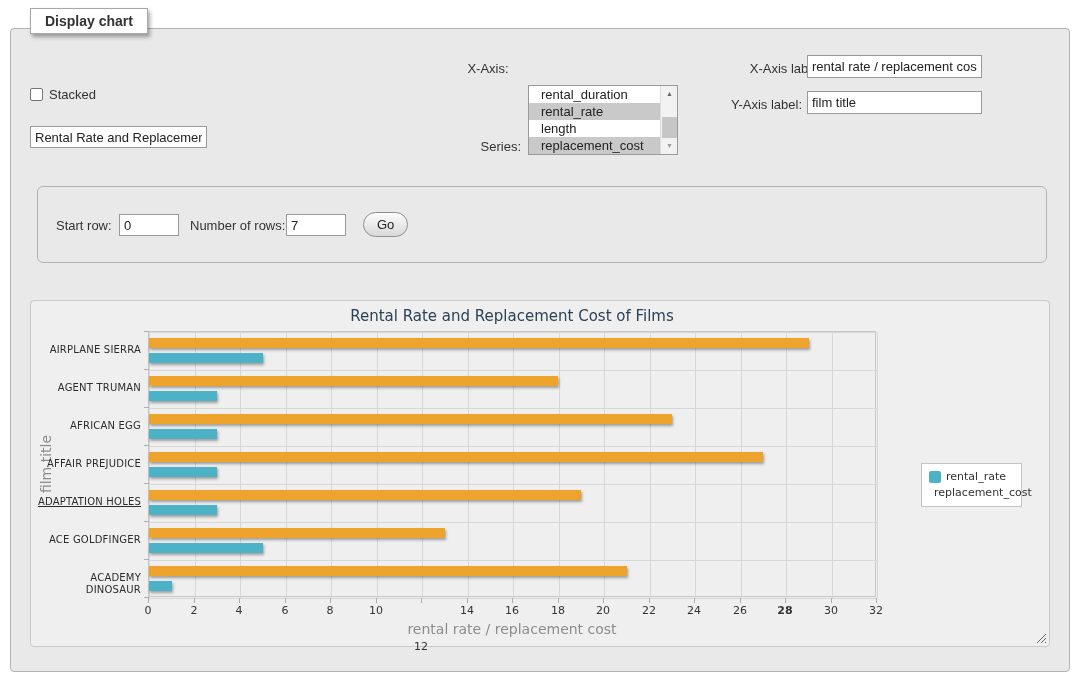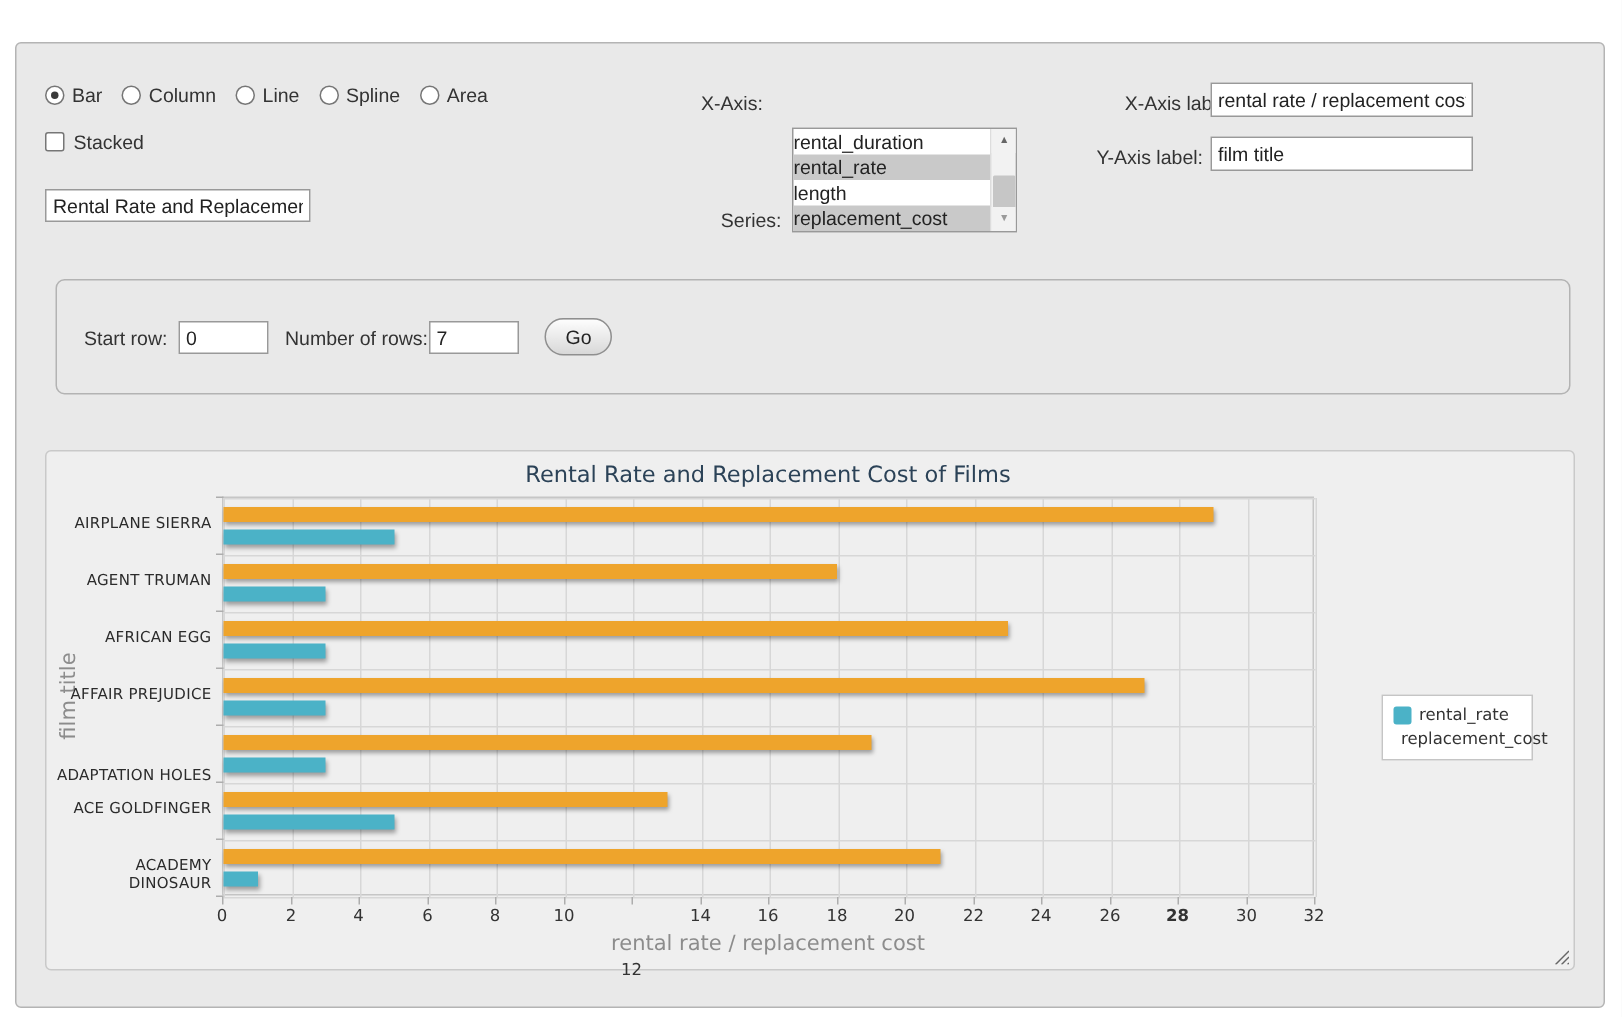--- a/index.html
+++ b/index.html
@@ -31,21 +31,21 @@
   .title-input { left:30px; top:126px; width:177px; height:22px; }
 
   
   .xaxis-lbl { left:455px; top:61px; width:66px; text-align:center; }
   .x-select { left:528px; top:55px; width:155px; height:24px; background:#fff; border:1px solid #999;
               font-size:13px; color:#222; line-height:22px; padding-left:5px; }
   .x-select .arrow { position:absolute; right:6px; top:8px; font-size:8px; color:#222; line-height:8px; }
 
   .series-lbl { left:455px; top:139px; width:66px; text-align:right; }
   .series-list { left:528px; top:85px; width:150px; height:70px; background:#fff; border:1px solid #999; overflow:hidden; }
-  .opt { height:17px; line-height:17px; font-size:13px; color:#222; padding-left:0; width:132px;
+  .opt { height:17px; line-height:17px; font-size:13px; color:#222; padding-left:12px; width:132px;
          white-space:nowrap; overflow:hidden; }
   .opt.selected { background:#c9c9c9; }
   .sl-scroll { position:absolute; right:0; top:0; width:17px; height:68px; background:#f2f2f2; border-left:1px solid #ddd; }
   .sl-btn { position:absolute; left:0; width:17px; height:16px; background:#f2f2f2; color:#666;
             font-size:7px; text-align:center; line-height:16px; }
   .sl-thumb { position:absolute; left:1px; top:31px; width:15px; height:25px; background:#c6c6c6; border-radius:1px; }
 
   .xal-lbl { left:722px; top:61px; width:80px; text-align:right;margin-left:20px; }
   .xal-input { left:807px; top:55px; width:175px; height:23px; }
   .yal-lbl { left:722px; top:97px; width:80px; text-align:right; }
@@ -82,43 +82,22 @@
   .lg-row { display:flex; align-items:center; height:16px; }
   .lg-sym { width:12px; height:12px; margin-right:5px; border-radius:2px; }
   .lg-label { font-size:11px; color:#333; line-height:12px; }
   .resize-handle { right:3px; bottom:3px; width:12px; height:12px; }
 </style>
 </head>
 <body>
 
 <div class="page">
   <div class="abs panel"></div>
-
-  <div class="abs type-row" id="type-row">
-      <div class="radio-item">
-        <div class="radio checked"></div>
-        <div class="lbl">Bar</div>
-      </div>
-      <div class="radio-item">
-        <div class="radio"></div>
-        <div class="lbl">Column</div>
-      </div>
-      <div class="radio-item">
-        <div class="radio"></div>
-        <div class="lbl">Line</div>
-      </div>
-      <div class="radio-item">
-        <div class="radio"></div>
-        <div class="lbl">Spline</div>
-      </div>
-      <div class="radio-item">
-        <div class="radio"></div>
-        <div class="lbl">Area</div>
-      </div>
-    </div>
+  <div class="abs panel-legend">Display chart</div>
+
 
   <div class="abs stacked-row">
     <span class="checkbox"></span>
     <span class="lbl">Stacked</span>
   </div>
 
   <input class="abs txt title-input" value="Rental Rate and Replacement Cost of Films" style="">
 
   <div class="abs lbl xaxis-lbl">X-Axis:</div>
 
@@ -248,17 +227,17 @@
       <div class="tick-y abs" style="top: 106px;"></div>
       <div class="tick-y abs" style="top: 144px;"></div>
       <div class="tick-y abs" style="top: 182px;"></div>
       <div class="tick-y abs" style="top: 220px;"></div>
       <div class="tick-y abs" style="top: 258px;"></div>
       <div class="tick-y abs" style="top: 296px;"></div>
       <div class="cat-label abs" style="top: 43px;">AIRPLANE SIERRA</div>
       <div class="cat-label abs" style="top: 81px;">AGENT TRUMAN</div>
       <div class="cat-label abs" style="top: 119px;">AFRICAN EGG</div>
       <div class="cat-label abs" style="top: 157px;">AFFAIR PREJUDICE</div>
-      <div class="cat-label abs" style="top: 211px;">ADAPTATION HOLES</div>
+      <div class="cat-label abs" style="top: 195px; text-decoration: underline;">ADAPTATION HOLES</div>
       <div class="cat-label abs" style="top: 233px;">ACE GOLDFINGER</div>
       <div class="cat-label abs" style="top: 271px;">ACADEMY DINOSAUR</div>
     </div>
 </div>
 
 </body></html>

